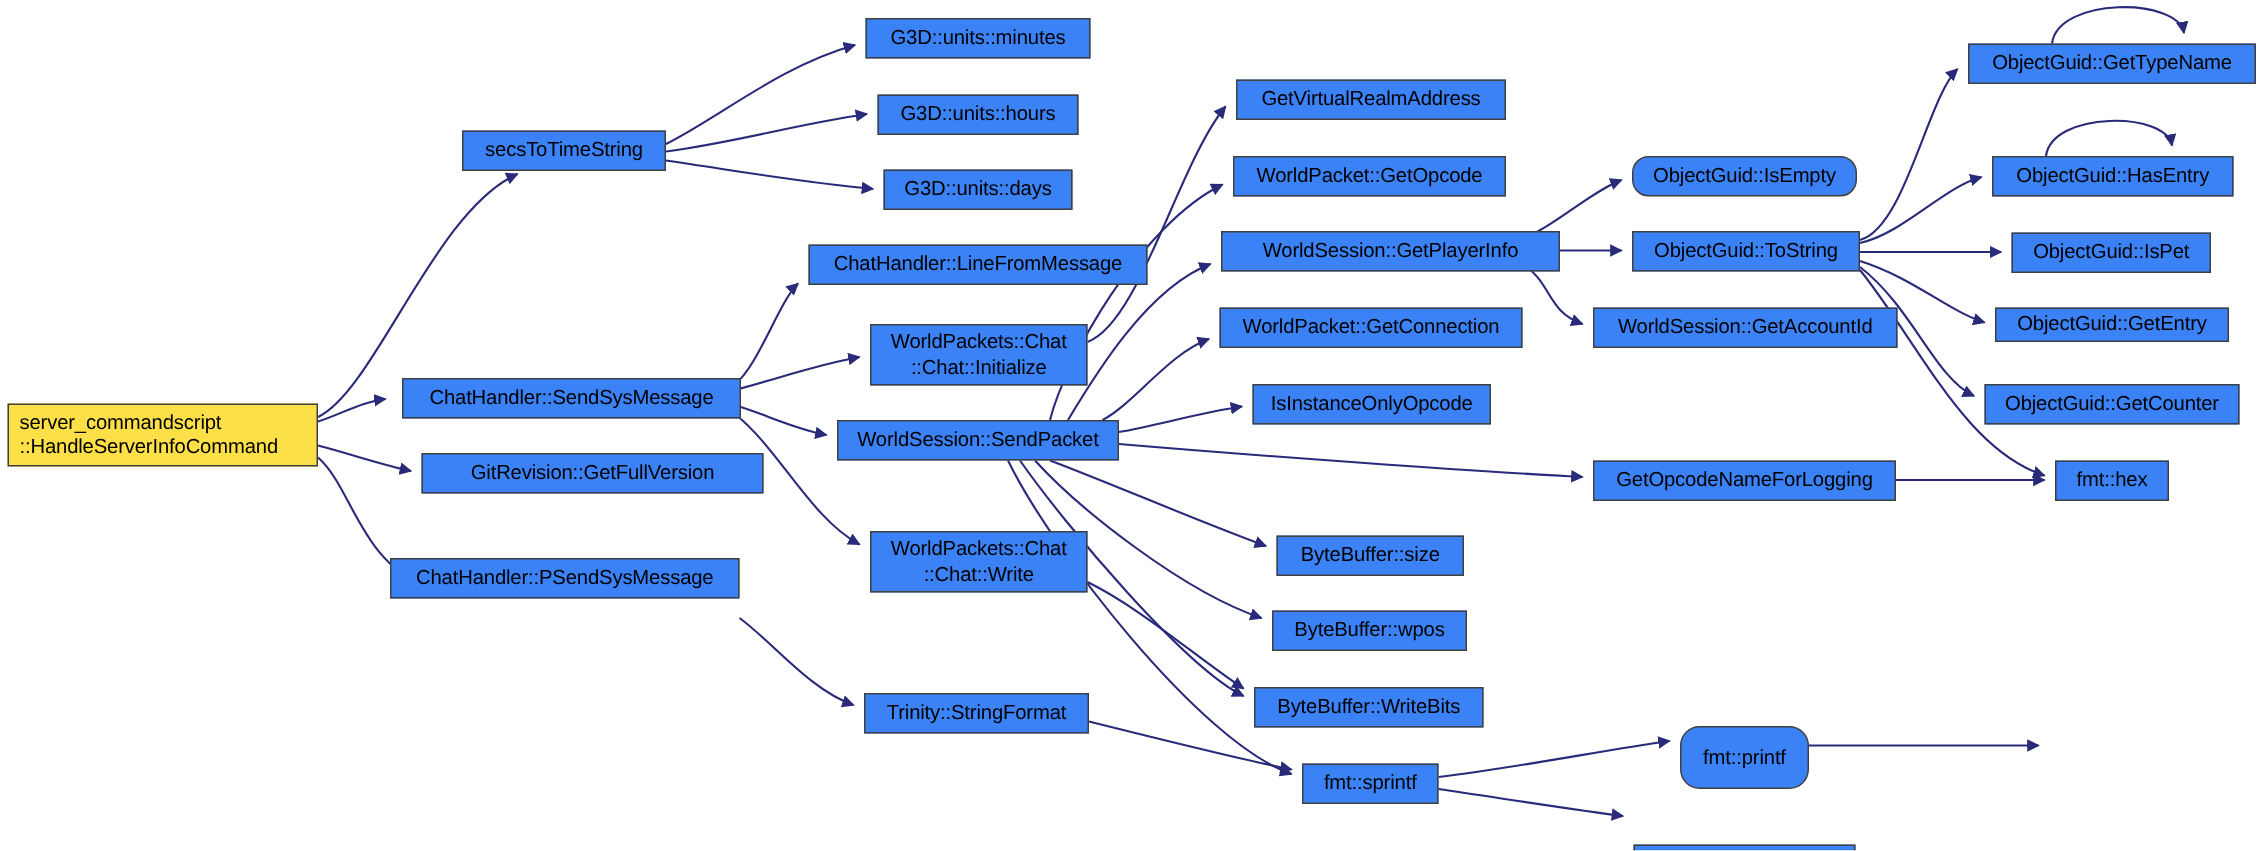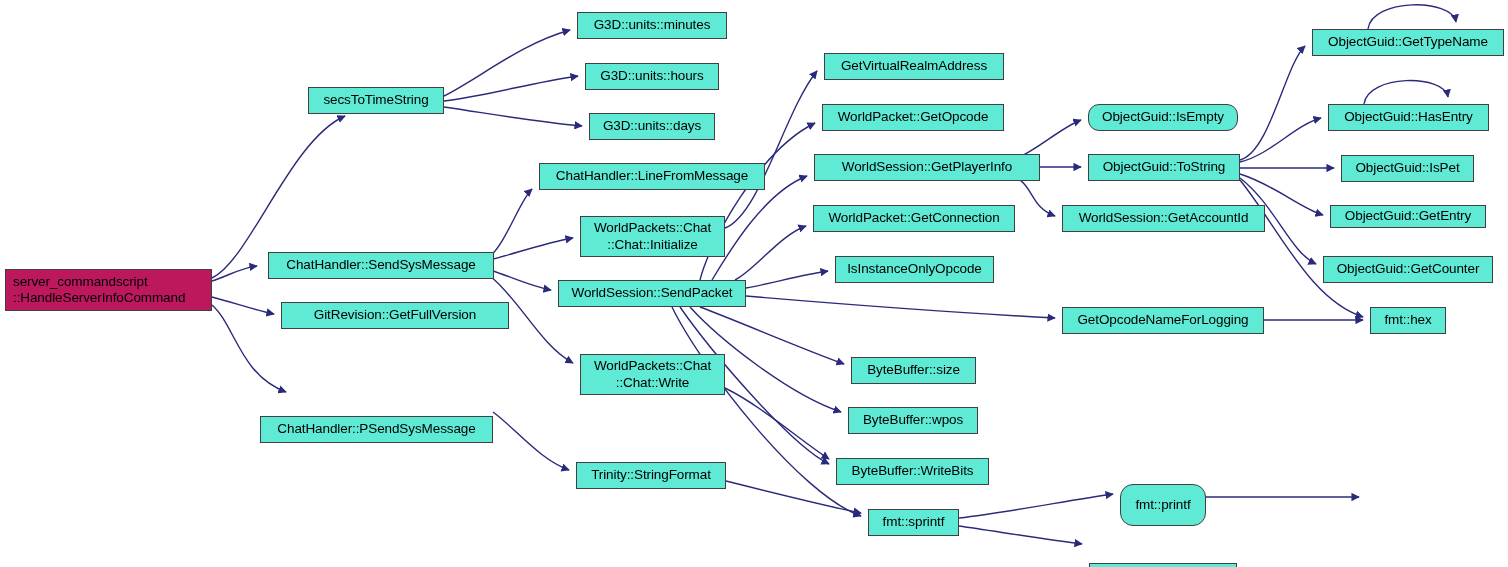--- a/index.html
+++ b/index.html
@@ -22,31 +22,31 @@
     height: 567px;
     pointer-events: none;
   }
   .node {
     position: absolute;
     box-sizing: border-box;
     display: flex;
     align-items: center;
     justify-content: center;
     text-align: center;
-    background: #5eead4;
+    background: #3b82f6;
     border: 1px solid #404040;
     color: #000000;
     font-size: 13.5px;
     line-height: 1.22;
     letter-spacing: -0.1px;
     white-space: pre-line;
     padding: 0 3px;
   }
   .node.root {
-    background: #be185d;
+    background: #fde047;
     border-color: #404040;
     text-align: left;
     justify-content: flex-start;
     padding-left: 7px;
   }
 </style>
 </head>
 <body>
 
 <div id="canvas">
@@ -100,21 +100,21 @@
   </svg>
   <div id="nodes">
       <div class="node root" style="left: 5px; top: 269px; width: 207px; height: 42px;">server_commandscript
 ::HandleServerInfoCommand</div>
       <div class="node" style="left: 308px; top: 87px; width: 136px; height: 27px;">secsToTimeString</div>
       <div class="node" style="left: 577px; top: 12px; width: 150px; height: 27px;">G3D::units::minutes</div>
       <div class="node" style="left: 585px; top: 63px; width: 134px; height: 27px;">G3D::units::hours</div>
       <div class="node" style="left: 589px; top: 113px; width: 126px; height: 27px;">G3D::units::days</div>
       <div class="node" style="left: 268px; top: 252px; width: 226px; height: 27px;">ChatHandler::SendSysMessage</div>
       <div class="node" style="left: 281px; top: 302px; width: 228px; height: 27px;">GitRevision::GetFullVersion</div>
-      <div class="node" style="left: 260px; top: 416px; width: 233px; height: 27px;">ChatHandler::PSendSysMessage</div>
+      <div class="node" style="left: 260px; top: 372px; width: 233px; height: 27px;">ChatHandler::PSendSysMessage</div>
       <div class="node" style="left: 539px; top: 163px; width: 226px; height: 27px;">ChatHandler::LineFromMessage</div>
       <div class="node" style="left: 580px; top: 216px; width: 145px; height: 41px;">WorldPackets::Chat
 ::Chat::Initialize</div>
       <div class="node" style="left: 558px; top: 280px; width: 188px; height: 27px;">WorldSession::SendPacket</div>
       <div class="node" style="left: 580px; top: 354px; width: 145px; height: 41px;">WorldPackets::Chat
 ::Chat::Write</div>
       <div class="node" style="left: 576px; top: 462px; width: 150px; height: 27px;">Trinity::StringFormat</div>
       <div class="node" style="left: 824px; top: 53px; width: 180px; height: 27px;">GetVirtualRealmAddress</div>
       <div class="node" style="left: 822px; top: 104px; width: 182px; height: 27px;">WorldPacket::GetOpcode</div>
       <div class="node" style="left: 814px; top: 154px; width: 226px; height: 27px;">WorldSession::GetPlayerInfo</div>

